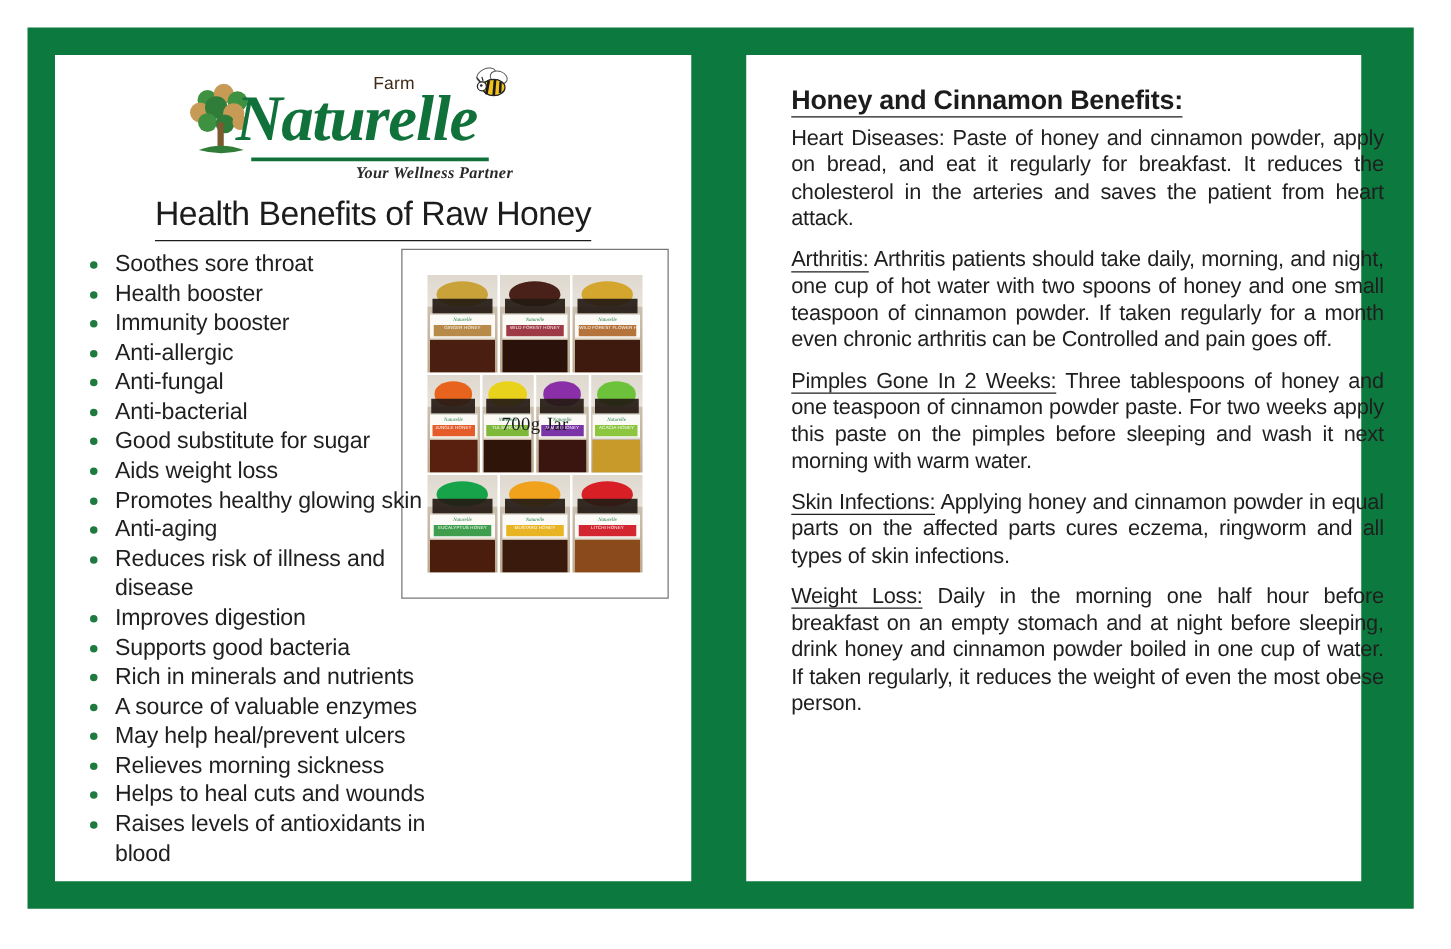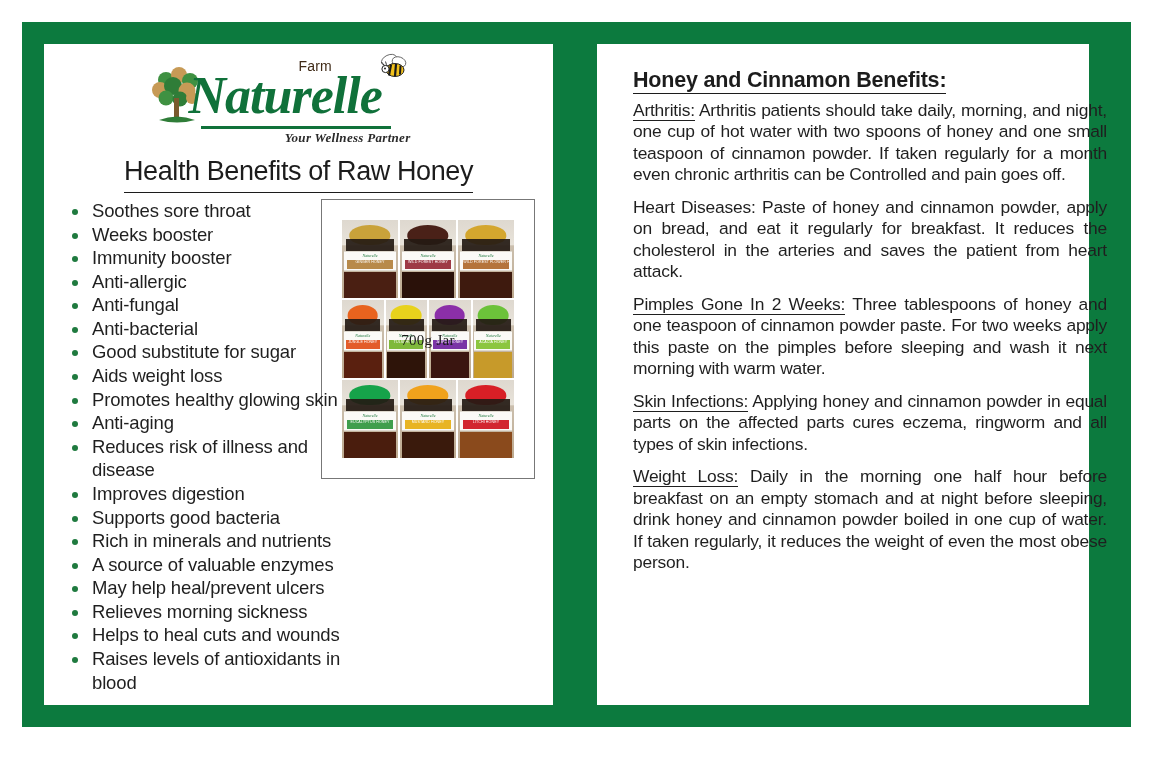--- a/index.html
+++ b/index.html
@@ -409,21 +409,21 @@
                 <div class="nm" style="background:#d22630">LITCHI HONEY</div>
               </div>
               <div class="honey" style="background:#8a4a1c"></div>
             </div>
           </div>
         <div class="overlay-700">700g Jar</div>
       </div>
 
       <ul class="benefits" id="benefits-list">
           <li>Soothes sore throat</li>
-          <li>Weeks booster</li>
+          <li>Health booster</li>
           <li>Immunity booster</li>
           <li>Anti-allergic</li>
           <li>Anti-fungal</li>
           <li>Anti-bacterial</li>
           <li>Good substitute for sugar</li>
           <li>Aids weight loss</li>
           <li>Promotes healthy glowing skin</li>
           <li>Anti-aging</li>
           <li>Reduces risk of illness and disease</li>
           <li>Improves digestion</li>
@@ -436,21 +436,21 @@
           <li>Raises levels of antioxidants in blood</li>
         </ul>
     </div>
   </div>
 
   <div class="right-inner">
     <h2 class="right-title">
       <span>Honey and Cinnamon Benefits:</span>
     </h2>
     <div id="sections">
+        <p class="sec"><span class="lead">Heart Diseases:</span><span> Paste of honey and cinnamon powder, apply on bread, and eat it regularly for breakfast. It reduces the cholesterol in the arteries and saves the patient from heart attack.</span></p>
         <p class="sec"><span class="lead u">Arthritis:</span><span> Arthritis patients should take daily, morning, and night, one cup of hot water with two spoons of honey and one small teaspoon of cinnamon powder. If taken regularly for a month even chronic arthritis can be Controlled and pain goes off.</span></p>
-        <p class="sec"><span class="lead">Heart Diseases:</span><span> Paste of honey and cinnamon powder, apply on bread, and eat it regularly for breakfast. It reduces the cholesterol in the arteries and saves the patient from heart attack.</span></p>
         <p class="sec"><span class="lead u">Pimples Gone In 2 Weeks:</span><span> Three tablespoons of honey and one teaspoon of cinnamon powder paste. For two weeks apply this paste on the pimples before sleeping and wash it next morning with warm water.</span></p>
         <p class="sec"><span class="lead u">Skin Infections:</span><span> Applying honey and cinnamon powder in equal parts on the affected parts cures eczema, ringworm and all types of skin infections.</span></p>
         <p class="sec"><span class="lead u">Weight Loss:</span><span> Daily in the morning one half hour before breakfast on an empty stomach and at night before sleeping, drink honey and cinnamon powder boiled in one cup of water. If taken regularly, it reduces the weight of even the most obese person.</span></p>
       </div>
   </div>
 
 </div>
 
 </body></html>

